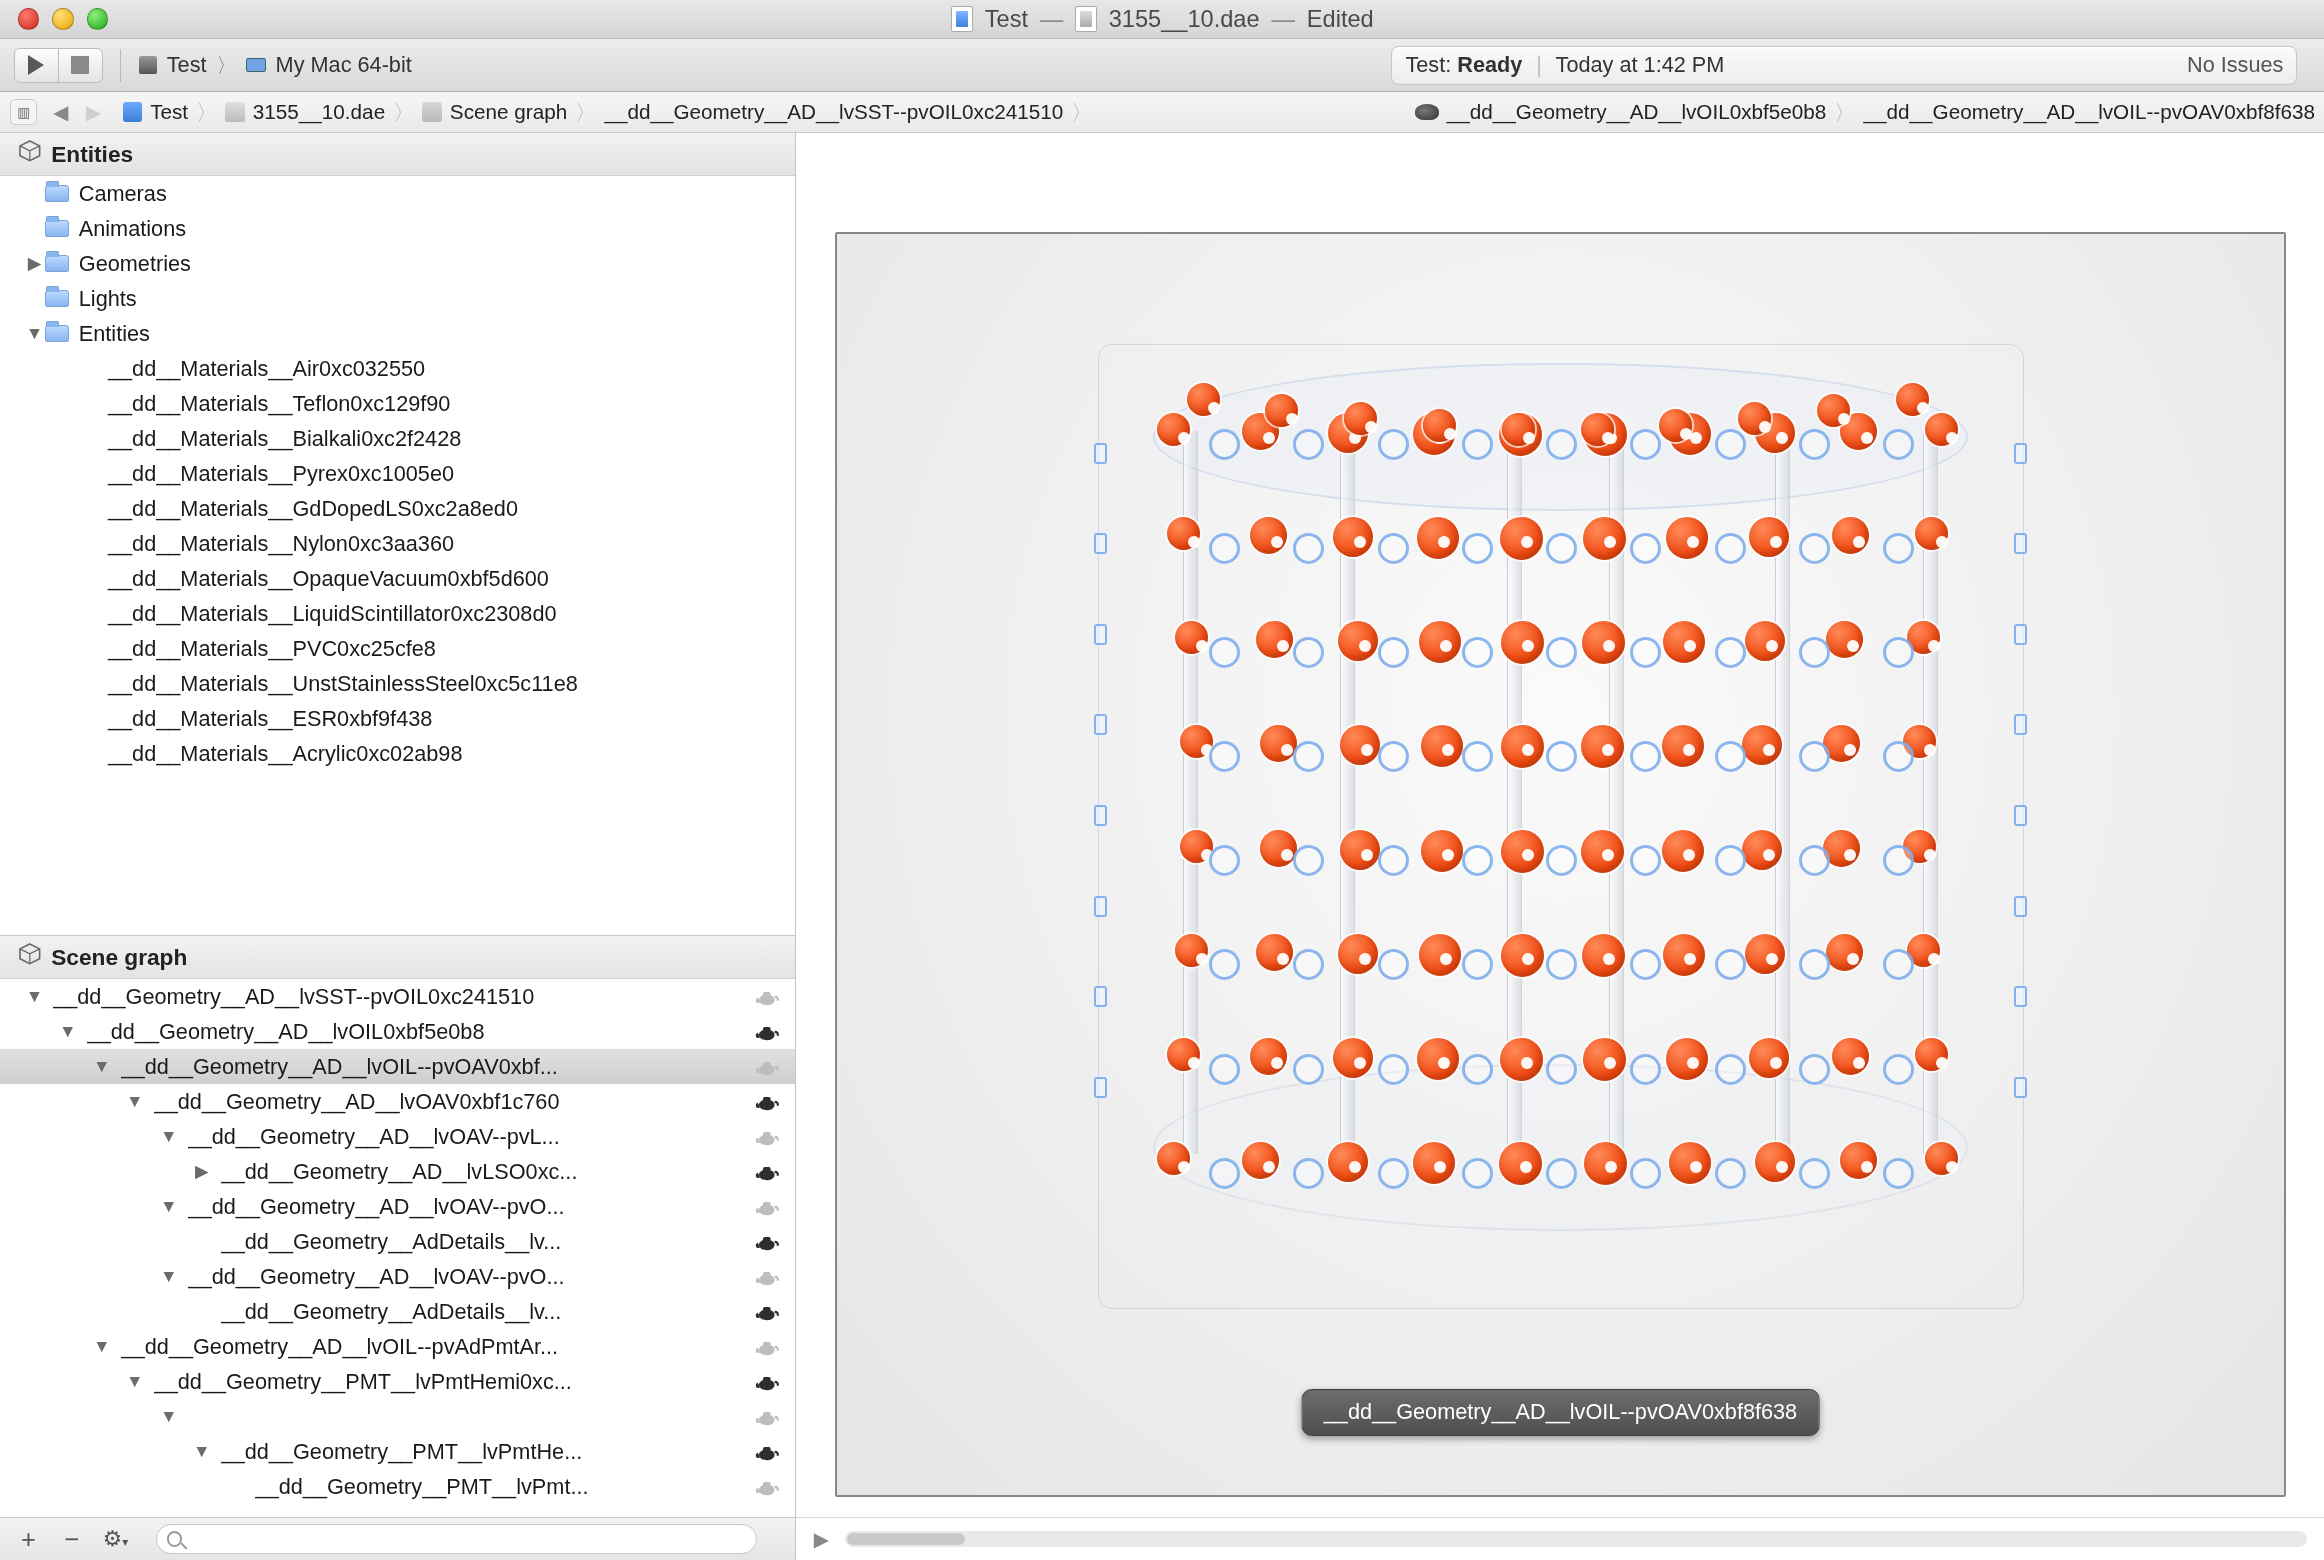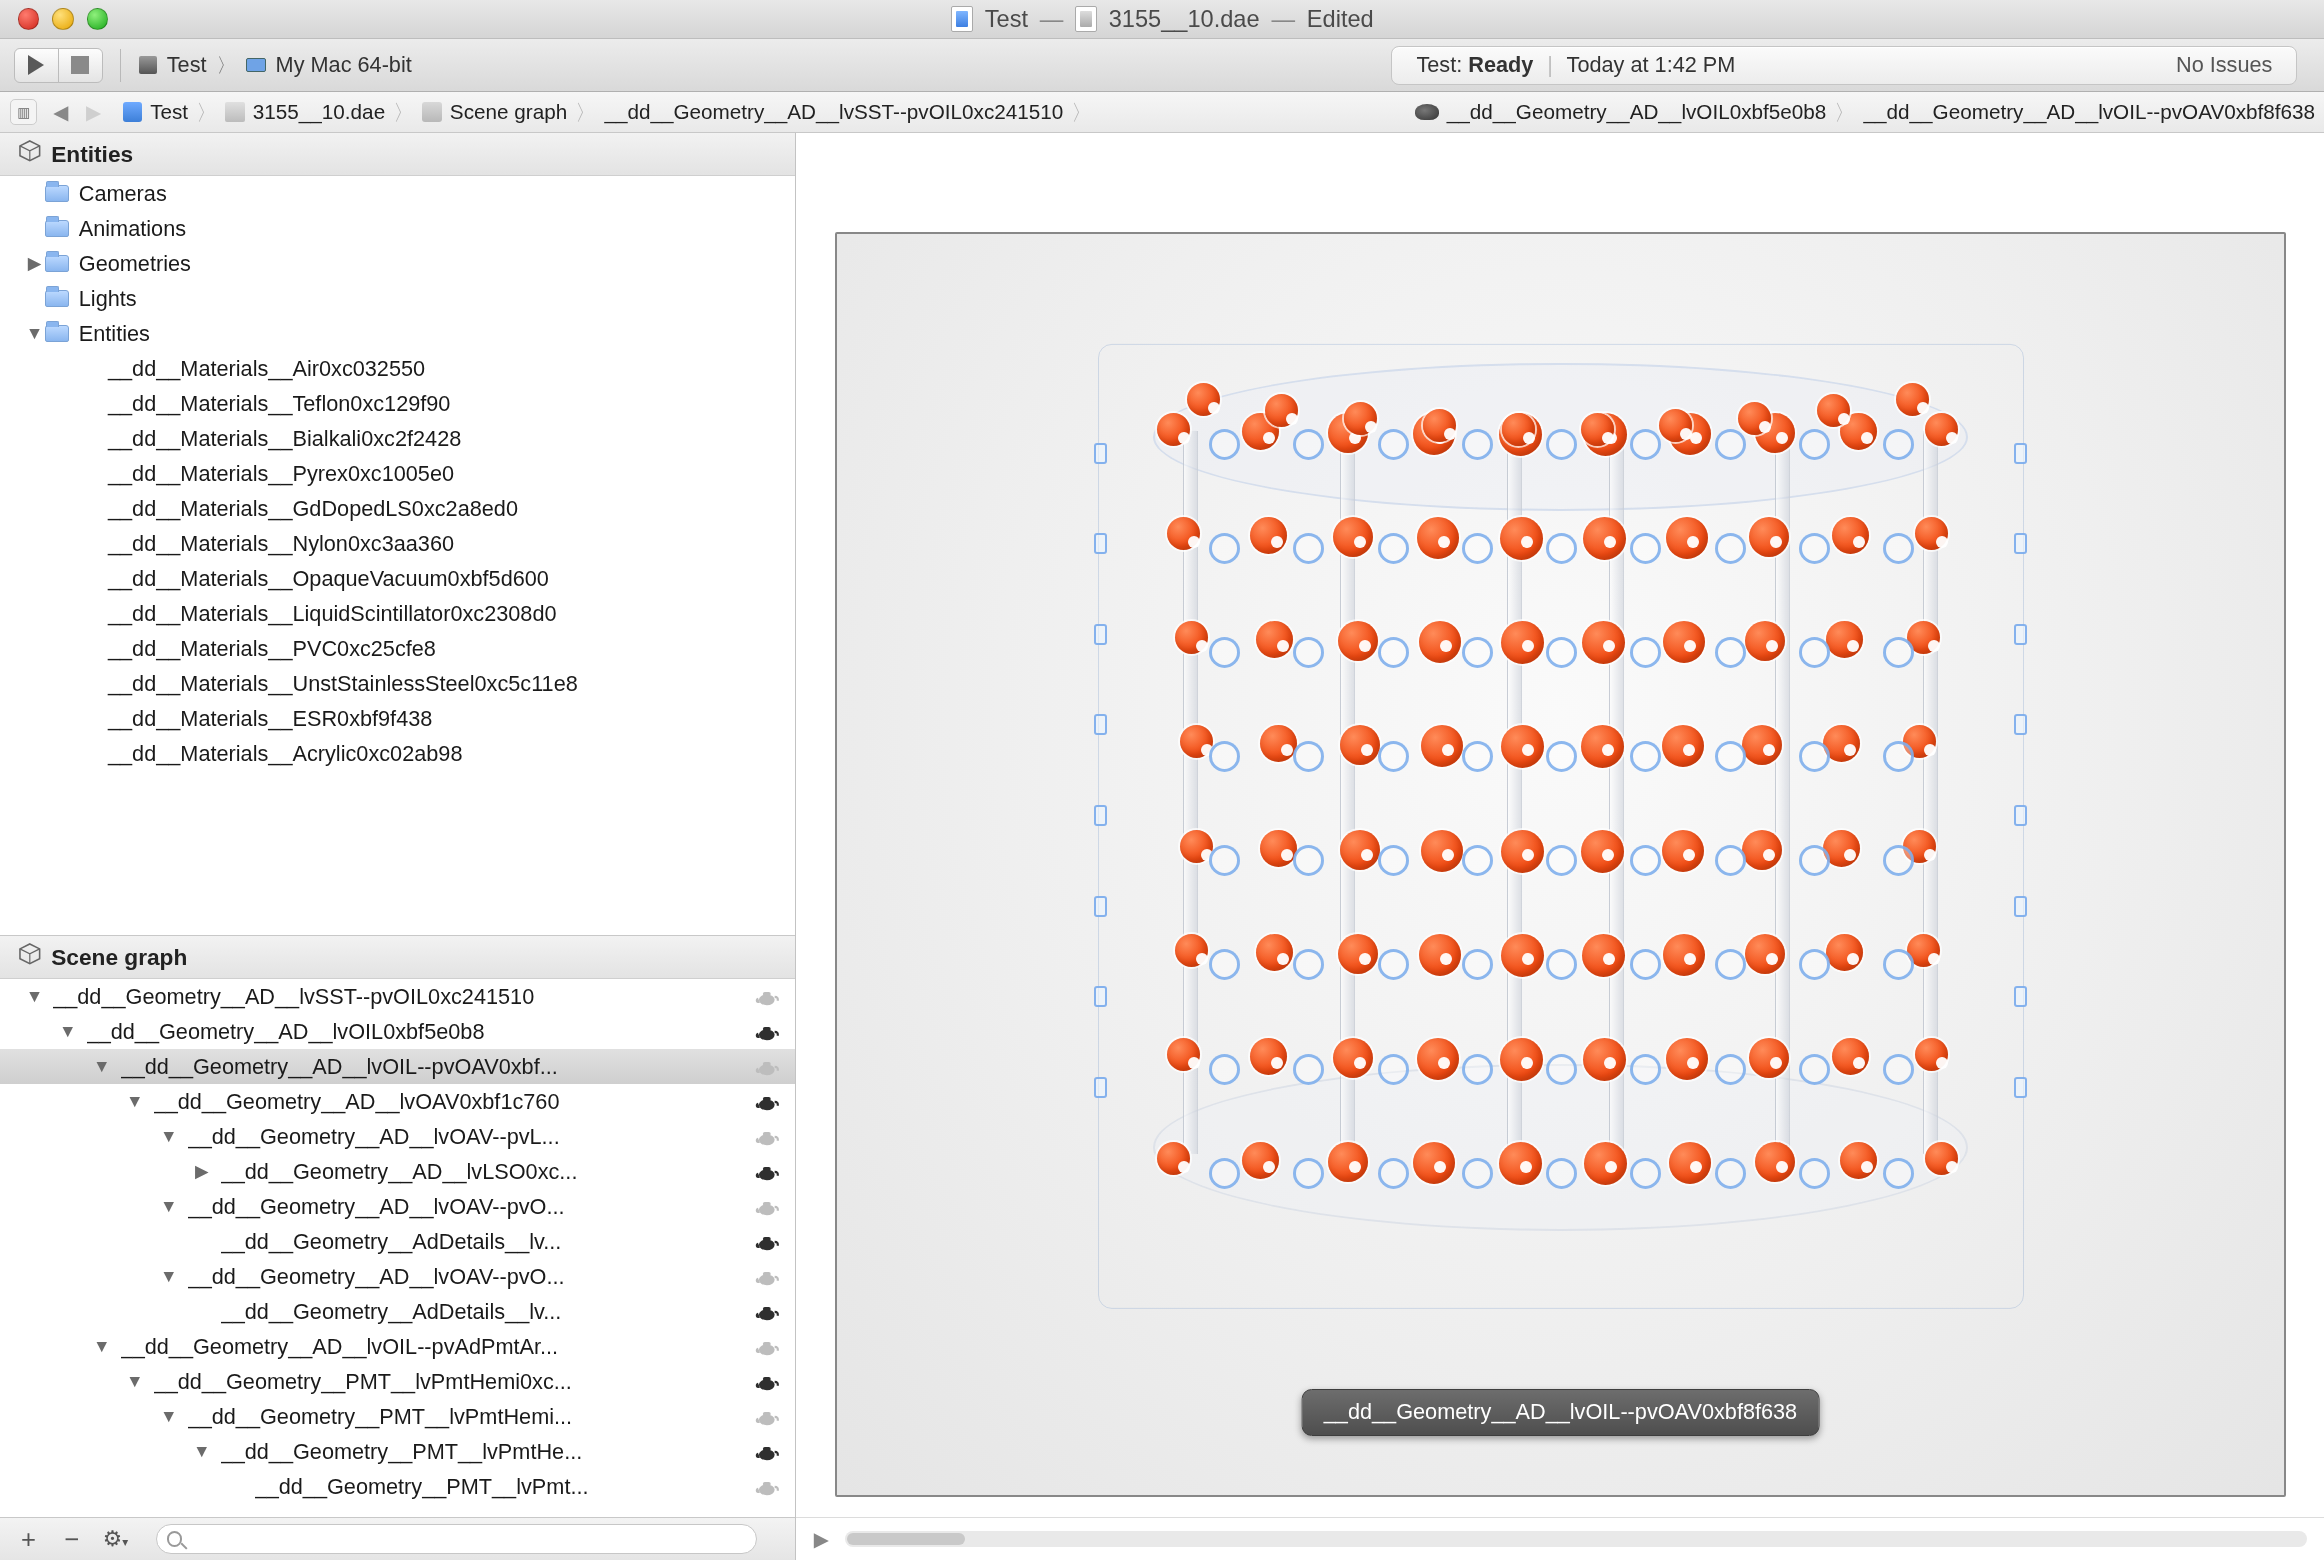--- a/index.html
+++ b/index.html
@@ -33,21 +33,21 @@
   .play-glyph{width:0;height:0;border-left:16.7px solid #595959;border-top:10.8px solid transparent;border-bottom:10.8px solid transparent;}
   .stop-glyph{width:17.7px;height:17.7px;background:#8a8a8a;}
   .vdiv{width:1px;height:33px;background:#b9b9b9;}
   .scheme{display:flex;align-items:center;gap:9.9px;font-size:21.7px;color:#333;}
   .scheme .chev{color:#7a7a7a;font-size:19.7px;}
   .scheme .dev-icon{width:19.7px;height:13.8px;background:#6fa3e6;border:1px solid #466; border-radius:2px;}
   .scheme .app-icon{width:17.7px;height:17.7px;background:linear-gradient(#999,#555);border-radius:2px;}
   .status-pill{
     margin-left:auto; margin-right:13.8px; width:906px; height:39px;
     border:1px solid #c5c5c5; border-radius:7.9px; background:linear-gradient(#fbfbfb,#ececec);
-    display:flex;align-items:center;padding:0 24px;font-size:21.7px;color:#333;
+    display:flex;align-items:center;padding:0 13px;font-size:21.7px;color:#333;
     box-shadow:inset 0 1px 0 #fff;
   }
   .status-pill .bold{font-weight:600;}
   .status-pill .pipe{color:#bfbfbf;margin:0 13.8px;}
   .status-pill .right{margin-left:auto;color:#555;}
 
   
   .jumpbar{height:41px;background:linear-gradient(#f6f6f6,#e9e9e9);border-bottom:1px solid #c8c8c8;display:flex;align-items:center;padding:0 9.9px;gap:3.9px;font-size:20.7px;color:#222;white-space:nowrap;overflow:hidden;}
   .jb-btn{width:27.6px;height:25.6px;border:1px solid #ccc;border-radius:4.9px;background:#f4f4f4;display:flex;align-items:center;justify-content:center;}
   .jb-arrow{font-size:19.7px;color:#888;}
@@ -452,21 +452,20 @@
               <rect x="9" y="3" width="8" height="4" rx="2" fill="#2e2e2e"></rect>
               <path d="M4 9 q-3 1 -2 4 q1 2 4 1" fill="#2e2e2e"></path>
               <path d="M21 8 q4 0 3 4" stroke="#2e2e2e" stroke-width="2.2" fill="none"></path>
             </svg>
           </span>
         </div>
         <div class="tree-row ">
           <span class="indent" style="width:158px"></span>
           <span class="disc">▼</span>
           <span style="width:7.9px"></span>
-          <span style="overflow:hidden;text-overflow:ellipsis;flex:1">__dd__Geometry__PMT__lvPmtHemi...</span>
           <span class="teapot">
             <svg width="25.6" height="17.7" viewBox="0 0 26 18">
               <ellipse cx="13" cy="11" rx="8" ry="5.5" fill="#bdbdbd"></ellipse>
               <rect x="9" y="3" width="8" height="4" rx="2" fill="#bdbdbd"></rect>
               <path d="M4 9 q-3 1 -2 4 q1 2 4 1" fill="#bdbdbd"></path>
               <path d="M21 8 q4 0 3 4" stroke="#bdbdbd" stroke-width="2.2" fill="none"></path>
             </svg>
           </span>
         </div>
         <div class="tree-row ">

